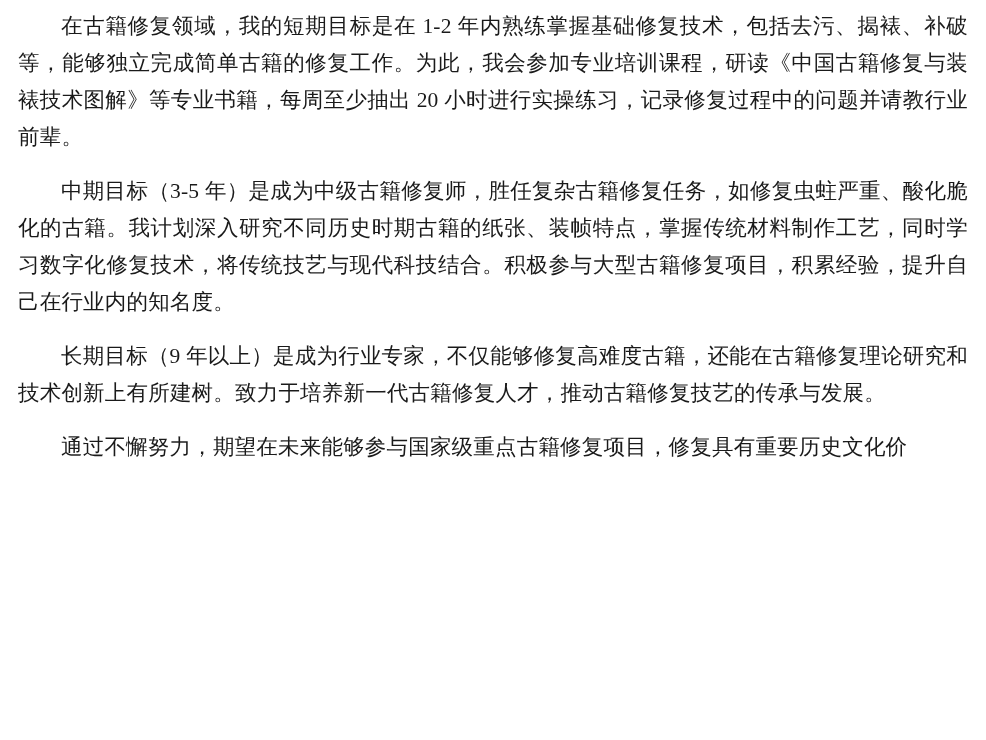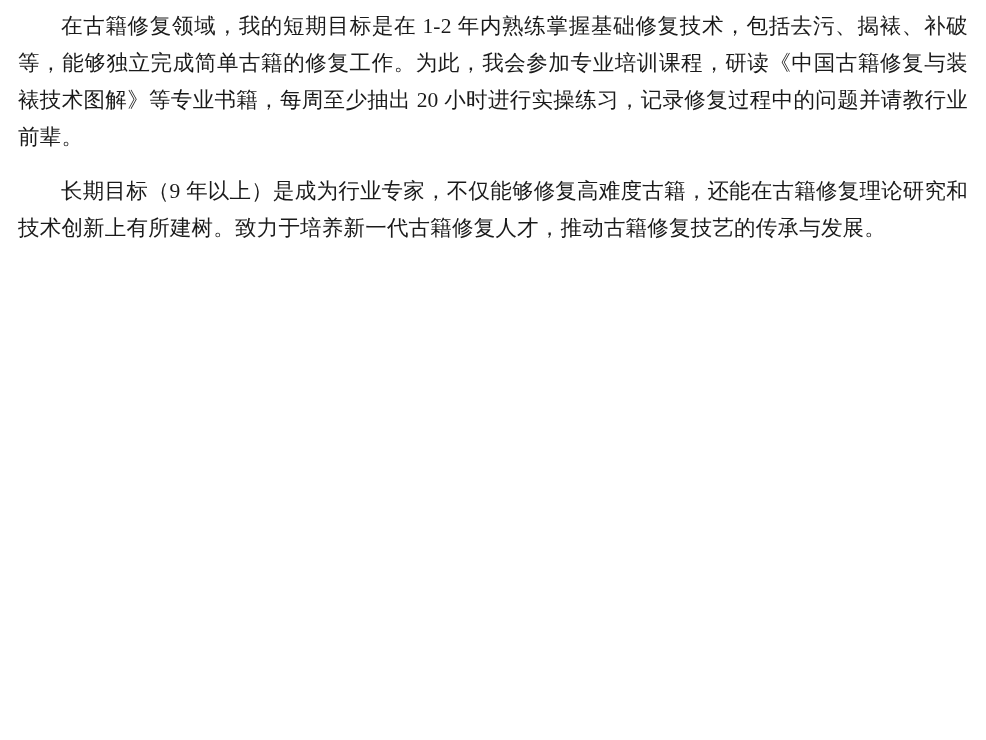--- a/index.html
+++ b/index.html
@@ -38,15 +38,17 @@
   p.para:last-child {
     margin-bottom: 0;
   }
 </style>
 </head>
 <body>
 
 <div class="page">
   <div class="doc-body">
     <p class="para">在古籍修复领域，我的短期目标是在 1-2 年内熟练掌握基础修复技术，包括去污、揭裱、补破等，能够独立完成简单古籍的修复工作。为此，我会参加专业培训课程，研读《中国古籍修复与装裱技术图解》等专业书籍，每周至少抽出 20 小时进行实操练习，记录修复过程中的问题并请教行业前辈。</p>
+    <p class="para">中期目标（3-5 年）是成为中级古籍修复师，胜任复杂古籍修复任务，如修复虫蛀严重、酸化脆化的古籍。我计划深入研究不同历史时期古籍的纸张、装帧特点，掌握传统材料制作工艺，同时学习数字化修复技术，将传统技艺与现代科技结合。积极参与大型古籍修复项目，积累经验，提升自己在行业内的知名度。</p>
     <p class="para">长期目标（9 年以上）是成为行业专家，不仅能够修复高难度古籍，还能在古籍修复理论研究和技术创新上有所建树。致力于培养新一代古籍修复人才，推动古籍修复技艺的传承与发展。</p>
+    <p class="para">通过不懈努力，期望在未来能够参与国家级重点古籍修复项目，修复具有重要历史文化价</p>
   </div>
 </div>
 
 </body></html>

